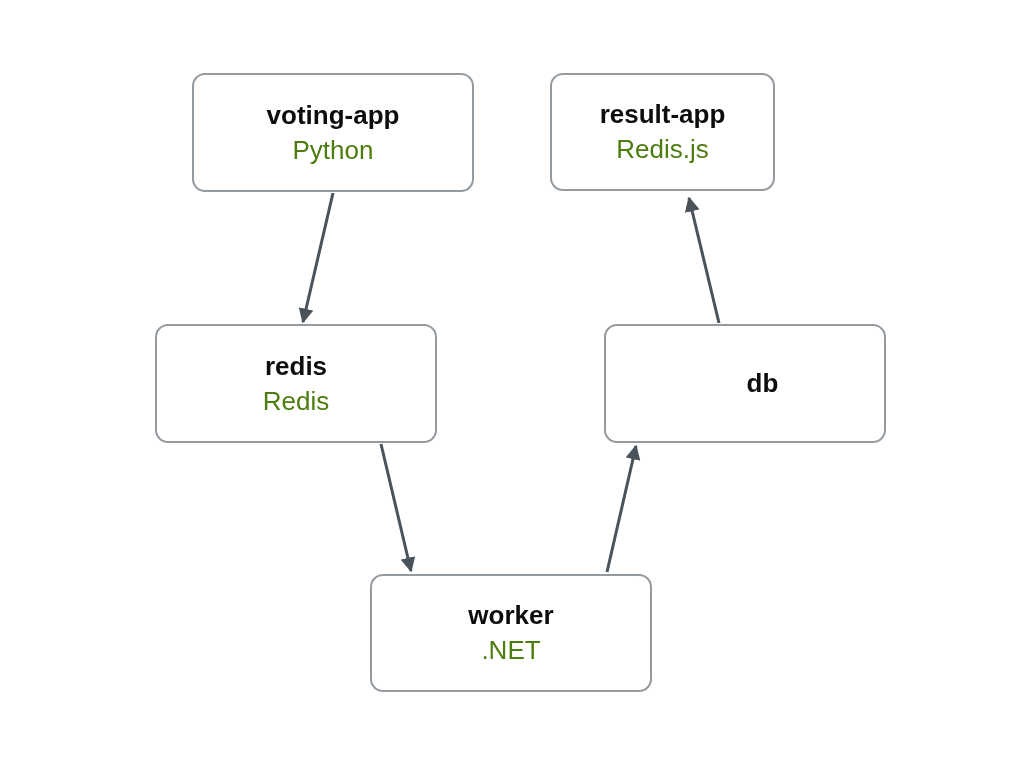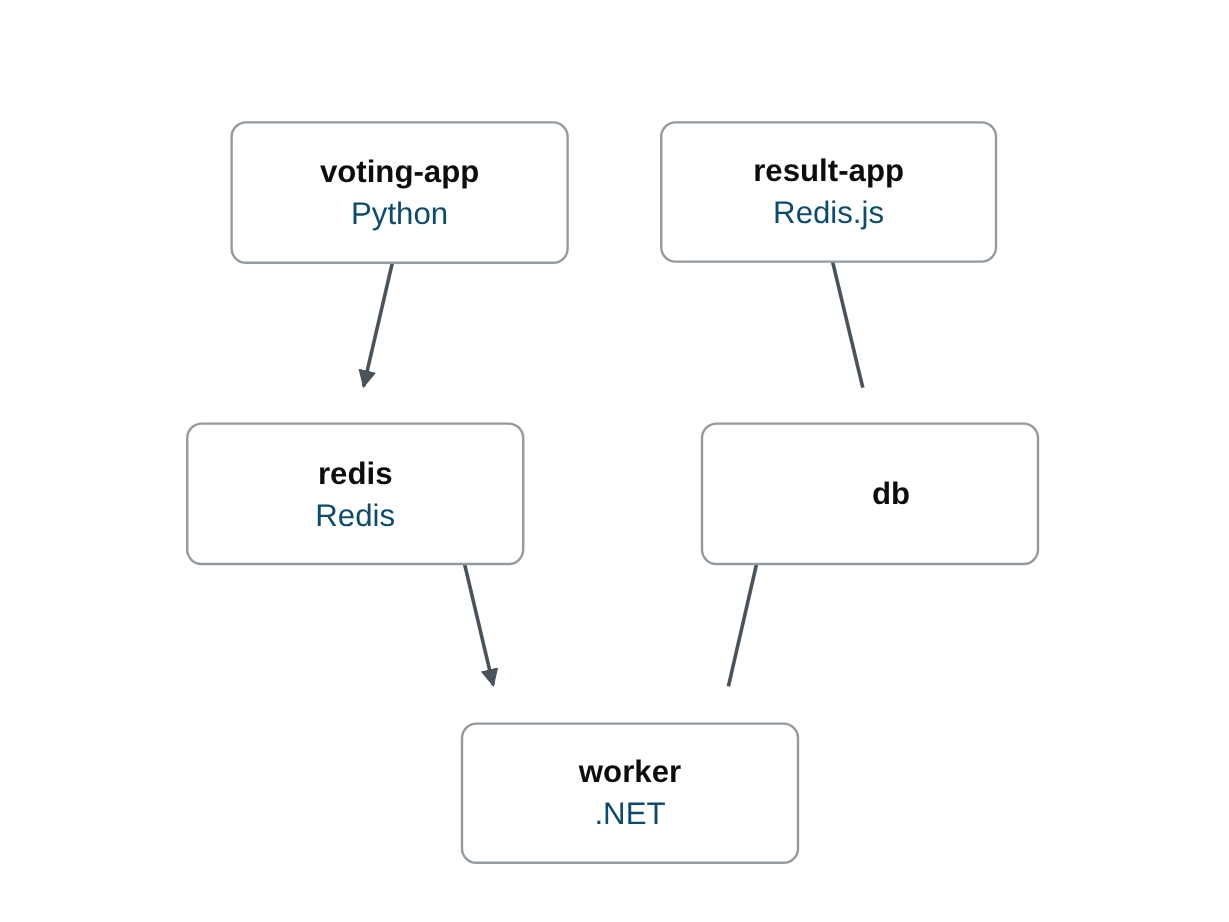--- a/index.html
+++ b/index.html
@@ -31,39 +31,38 @@
     position: absolute;
     box-sizing: border-box;
     border: 2px solid #939aa0;
     border-radius: 13px;
     background: #ffffff;
     display: flex;
     flex-direction: column;
     align-items: center;
     justify-content: center;
     text-align: center;
-    margin-top: 28px;
   }
   .node .title {
     font-weight: bold;
     font-size: 26px;
     line-height: 35px;
     color: #0d0d0d;
   }
   .node .tech {
     font-weight: normal;
     font-size: 26px;
     line-height: 35px;
-    color: #0c4a6e;
+    color: #4d7c0f;
   }
   #node-voting-app { left: 192px; top: 73px;  width: 282px; height: 119px; }
-  #node-result-app { left: 550px; top: 73px;  width: 281px; height: 118px; }
+  #node-result-app { left: 550px; top: 73px;  width: 225px; height: 118px; }
   #node-redis      { left: 155px; top: 324px; width: 282px; height: 119px; }
-  #node-db         { left: 584px; top: 324px; width: 282px; height: 119px; padding-left: 35px; }
-  #node-worker     { left: 384px; top: 574px; width: 282px; height: 118px; }
+  #node-db         { left: 604px; top: 324px; width: 282px; height: 119px; padding-left: 35px; }
+  #node-worker     { left: 370px; top: 574px; width: 282px; height: 118px; }
 </style>
 </head>
 <body>
 
 <div class="canvas">
 
   <svg class="edges" viewBox="0 0 1024 768" xmlns="http://www.w3.org/2000/svg">
     <defs>
       <marker id="arrowhead" viewBox="0 0 10 10" refX="9" refY="5" markerWidth="5" markerHeight="5" orient="auto-start-reverse">
         <path d="M0,0 L10,5 L0,10 z" fill="#4a525a"></path>

